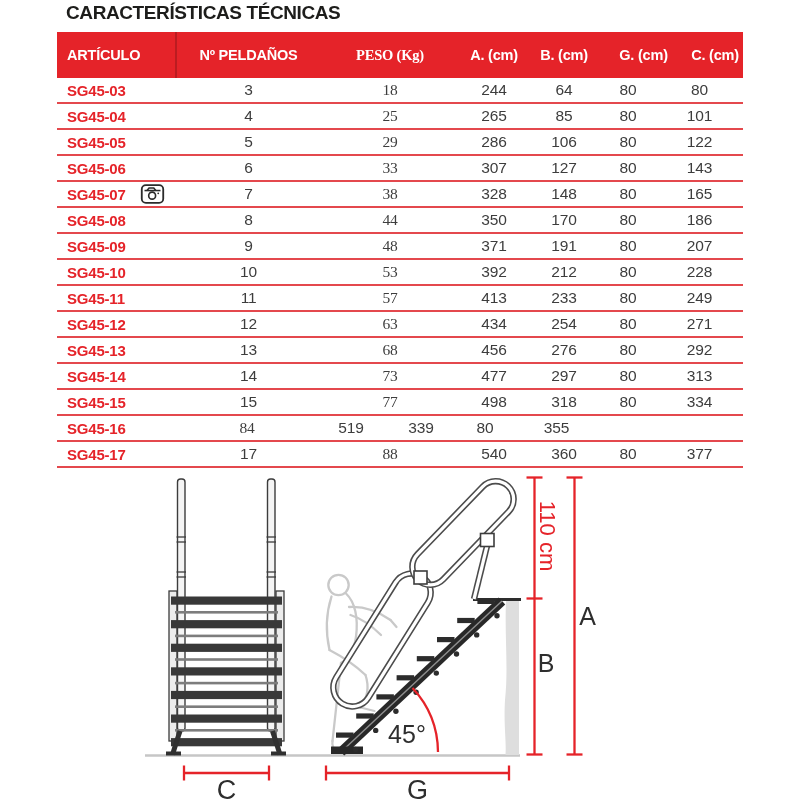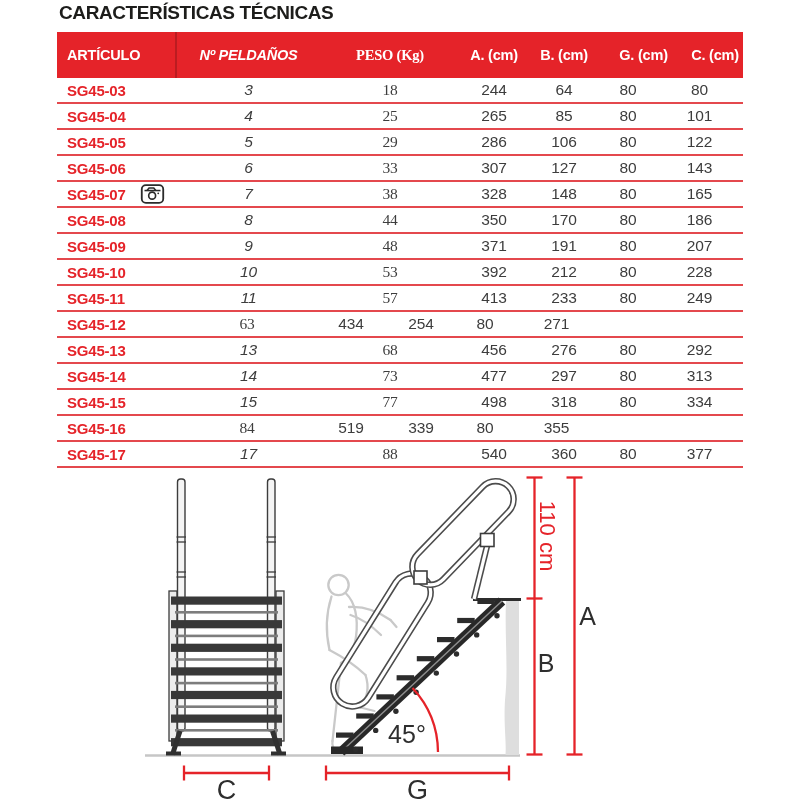--- a/index.html
+++ b/index.html
@@ -7,40 +7,40 @@
     --row-line:#E4484D;
     --text-dark:#3D3D3D;
     --draw:#2e2e2e;
   }
   html,body{margin:0;padding:0;}
   body{
     width:800px;height:800px;background:#ffffff;position:relative;overflow:hidden;
     font-family:"Liberation Sans", sans-serif;
   }
   .title{
-    position:absolute;left:59px;top:2px;margin:0;
+    position:absolute;left:66px;top:2px;margin:0;
     font-size:19px;font-weight:bold;color:#1d1d1b;letter-spacing:-0.4px;
   }
   .spec-table{position:absolute;left:57px;top:32px;width:686px;}
   .trow{display:flex;width:100%;box-sizing:border-box;}
   .thead{
     height:46px;background:var(--accent);color:#fff;font-weight:bold;font-size:14.5px;letter-spacing:-0.2px;
   }
   .thead .cell{display:flex;align-items:center;justify-content:center;box-sizing:border-box;}
   .thead .cell:first-child{justify-content:flex-start;padding-left:10px;border-right:2px solid rgba(0,0,0,0.18);}
   .tbody .trow{
     height:26px;border-bottom:2px solid var(--row-line);
     align-items:center;
   }
   .tbody .cell{display:flex;align-items:center;justify-content:center;box-sizing:border-box;
     font-size:15.5px;color:var(--text-dark);letter-spacing:-0.2px;}
   .tbody .cell:first-child{justify-content:flex-start;padding-left:10px;}
   .article{color:var(--accent);font-weight:bold;font-size:15px;}
   .cell.c1{width:120px;}
-  .cell.c2{width:143px;font-style:italic;}
+  .cell.c2{width:143px;}
   .cell.c3{width:140px;font-family:Liberation Serif, serif;}
   .cell.c4{width:68px;}
   .cell.c5{width:72px;}
   .cell.c6{width:56px;}
   .cell.c7{width:87px;}
   .cam{margin-left:14px;display:inline-flex;cursor:pointer;}
   .diagram{position:absolute;left:0;top:470px;width:800px;height:330px;}
   .redline{stroke:var(--accent);stroke-width:2.3;fill:none;}
   .dimlabel{fill:var(--draw);font-size:25px;font-family:"Liberation Sans",sans-serif;}
   .dimlabel-big{fill:var(--draw);font-size:27px;font-family:"Liberation Sans",sans-serif;}
@@ -170,20 +170,21 @@
         <div class="cell c3">57</div>
         <div class="cell c4">413</div>
         <div class="cell c5">233</div>
         <div class="cell c6">80</div>
         <div class="cell c7">249</div>
       </div>
       <div class="trow">
         <div class="cell c1">
           <span class="article">SG45-12</span>
         </div>
+        <div class="cell c2">12</div>
         <div class="cell c3">63</div>
         <div class="cell c4">434</div>
         <div class="cell c5">254</div>
         <div class="cell c6">80</div>
         <div class="cell c7">271</div>
       </div>
       <div class="trow">
         <div class="cell c1">
           <span class="article">SG45-13</span>
         </div>

